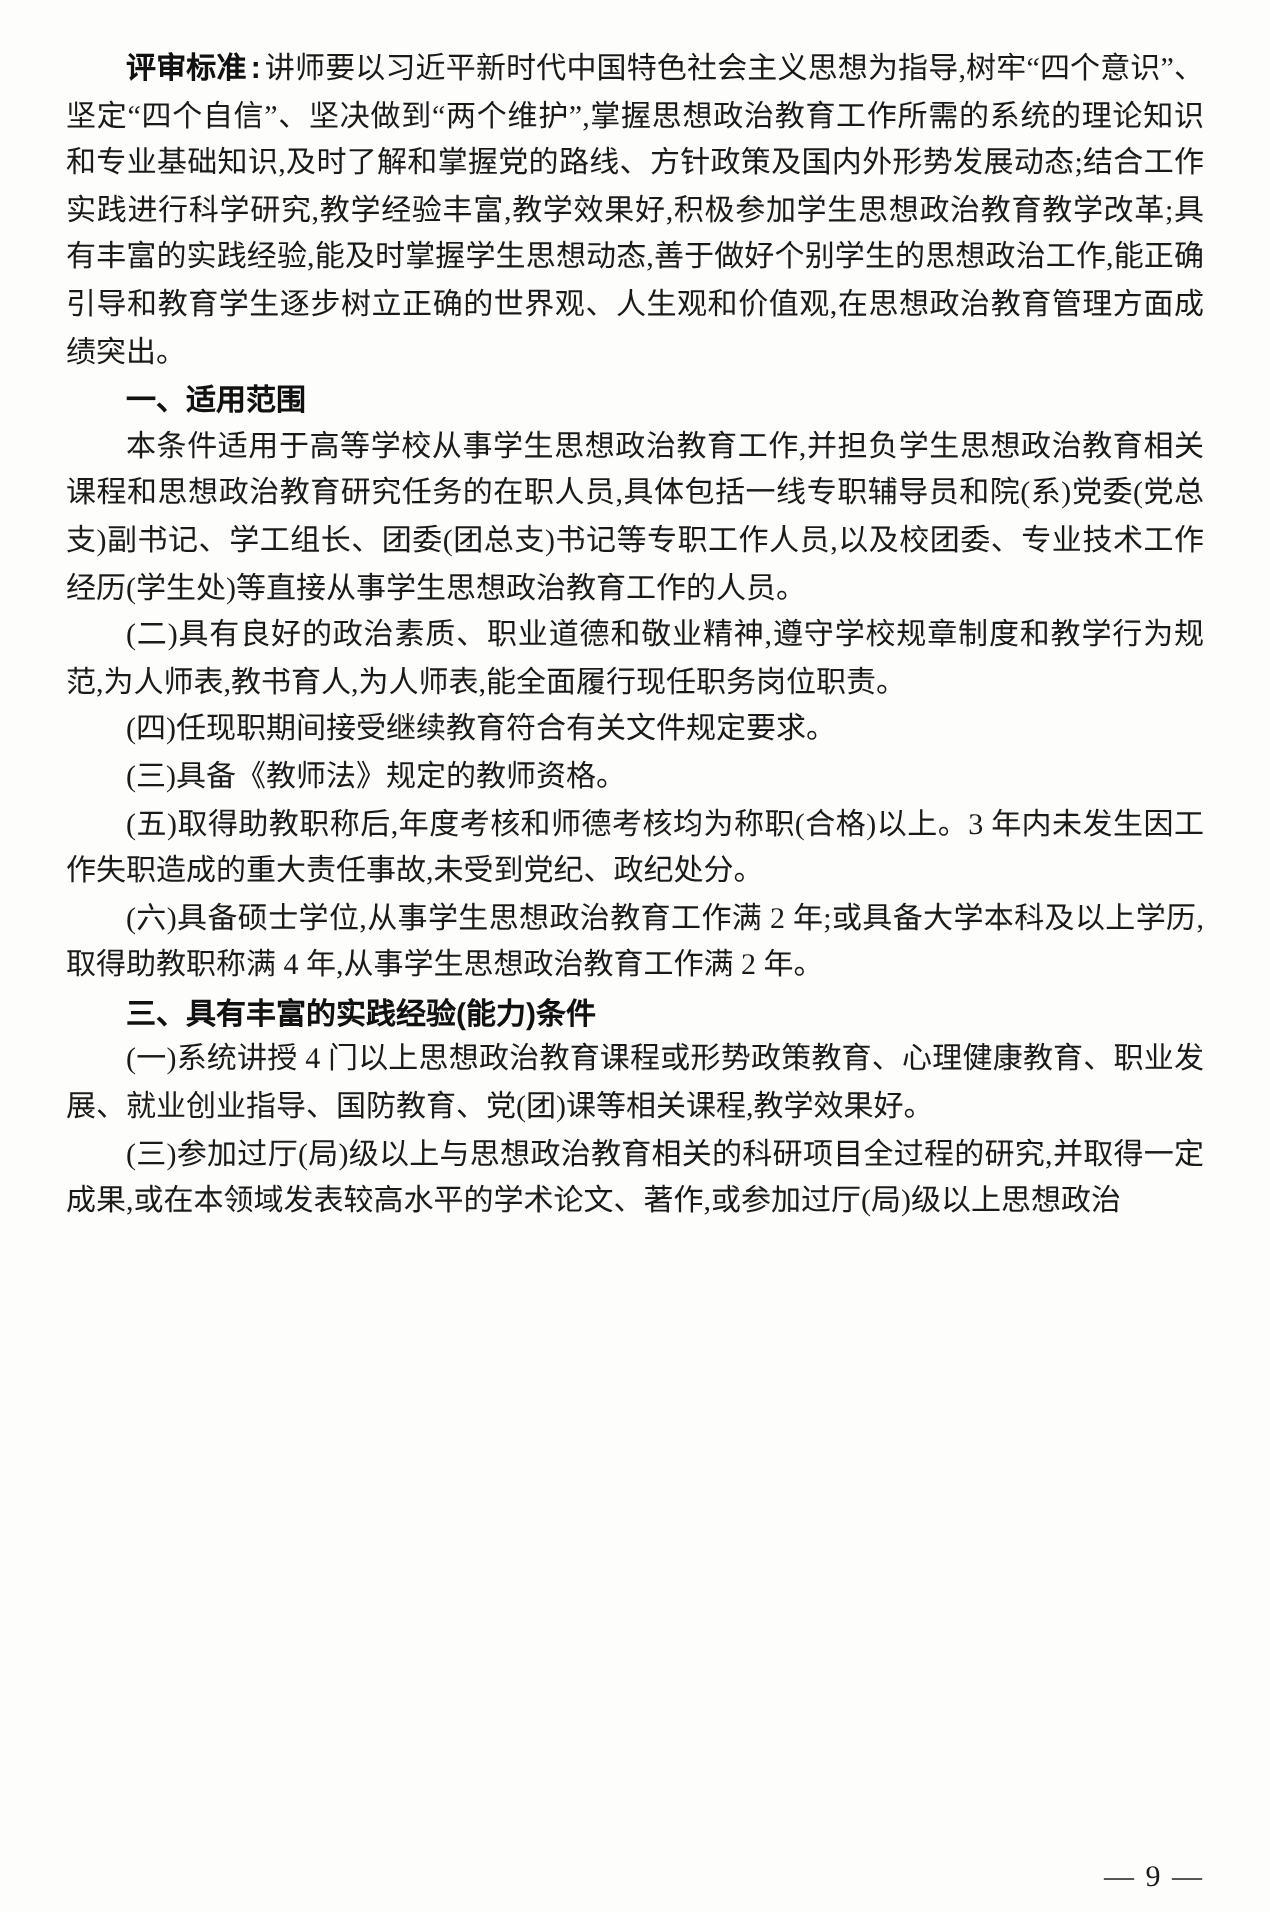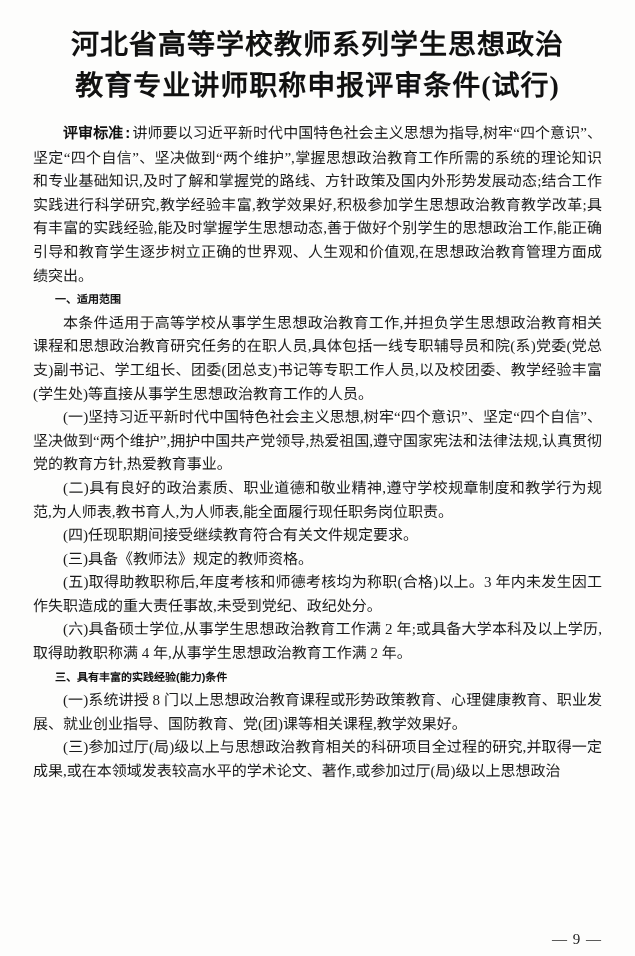--- a/index.html
+++ b/index.html
@@ -34,21 +34,21 @@
     line-height: 23.6px;
     text-align: justify;
     text-align-last: left;
   }
   p.para {
     margin: 0;
     text-indent: 2em;
   }
   h2.sec-heading {
     margin: 0;
-    font-size: 11px;
+    font-size: 15px;
     line-height: 23.6px;
     text-indent: 2em;
     font-weight: bold;
     font-family: "Liberation Sans", "DejaVu Sans", sans-serif;
     color: #111;
   }
   .intro-label {
     font-weight: bold;
     font-family: Liberation Mono, monospace;
     color: #111;
@@ -60,40 +60,35 @@
     font-size: 15px;
     letter-spacing: 1px;
     color: #1a1a1a;
   }
 </style>
 </head>
 <body>
 
 <div class="page">
 
-  <h1 class="doc-title">
-    <span class="title-line">河北省高等学校教师系列学生思想政治</span>
-    <span class="title-line">教育专业讲师职称申报评审条件(试行)</span>
-  </h1>
 
   <div class="content">
 
     <p class="para"><span class="intro-label">评审标准:</span><span>讲师要以习近平新时代中国特色社会主义思想为指导,树牢“四个意识”、坚定“四个自信”、坚决做到“两个维护”,掌握思想政治教育工作所需的系统的理论知识和专业基础知识,及时了解和掌握党的路线、方针政策及国内外形势发展动态;结合工作实践进行科学研究,教学经验丰富,教学效果好,积极参加学生思想政治教育教学改革;具有丰富的实践经验,能及时掌握学生思想动态,善于做好个别学生的思想政治工作,能正确引导和教育学生逐步树立正确的世界观、人生观和价值观,在思想政治教育管理方面成绩突出。</span></p>
 
     <h2 class="sec-heading">一、适用范围</h2>
-    <p class="para">本条件适用于高等学校从事学生思想政治教育工作,并担负学生思想政治教育相关课程和思想政治教育研究任务的在职人员,具体包括一线专职辅导员和院(系)党委(党总支)副书记、学工组长、团委(团总支)书记等专职工作人员,以及校团委、教学经验丰富(学生处)等直接从事学生思想政治教育工作的人员。</p>
+    <p class="para">本条件适用于高等学校从事学生思想政治教育工作,并担负学生思想政治教育相关课程和思想政治教育研究任务的在职人员,具体包括一线专职辅导员和院(系)党委(党总支)副书记、学工组长、团委(团总支)书记等专职工作人员,以及校团委、专业技术工作经历(学生处)等直接从事学生思想政治教育工作的人员。</p>
 
-    <p class="para">(一)坚持习近平新时代中国特色社会主义思想,树牢“四个意识”、坚定“四个自信”、坚决做到“两个维护”,拥护中国共产党领导,热爱祖国,遵守国家宪法和法律法规,认真贯彻党的教育方针,热爱教育事业。</p>
     <p class="para">(二)具有良好的政治素质、职业道德和敬业精神,遵守学校规章制度和教学行为规范,为人师表,教书育人,为人师表,能全面履行现任职务岗位职责。</p>
     <p class="para">(四)任现职期间接受继续教育符合有关文件规定要求。</p>
     <p class="para">(三)具备《教师法》规定的教师资格。</p>
     <p class="para">(五)取得助教职称后,年度考核和师德考核均为称职(合格)以上。3 年内未发生因工作失职造成的重大责任事故,未受到党纪、政纪处分。</p>
     <p class="para">(六)具备硕士学位,从事学生思想政治教育工作满 2 年;或具备大学本科及以上学历,取得助教职称满 4 年,从事学生思想政治教育工作满 2 年。</p>
 
     <h2 class="sec-heading">三、具有丰富的实践经验(能力)条件</h2>
-    <p class="para">(一)系统讲授 8 门以上思想政治教育课程或形势政策教育、心理健康教育、职业发展、就业创业指导、国防教育、党(团)课等相关课程,教学效果好。</p>
+    <p class="para">(一)系统讲授 4 门以上思想政治教育课程或形势政策教育、心理健康教育、职业发展、就业创业指导、国防教育、党(团)课等相关课程,教学效果好。</p>
     <p class="para">(三)参加过厅(局)级以上与思想政治教育相关的科研项目全过程的研究,并取得一定成果,或在本领域发表较高水平的学术论文、著作,或参加过厅(局)级以上思想政治</p>
 
   </div>
 
   <div class="page-number">— 9 —</div>
 
 </div>
 
 </body></html>

